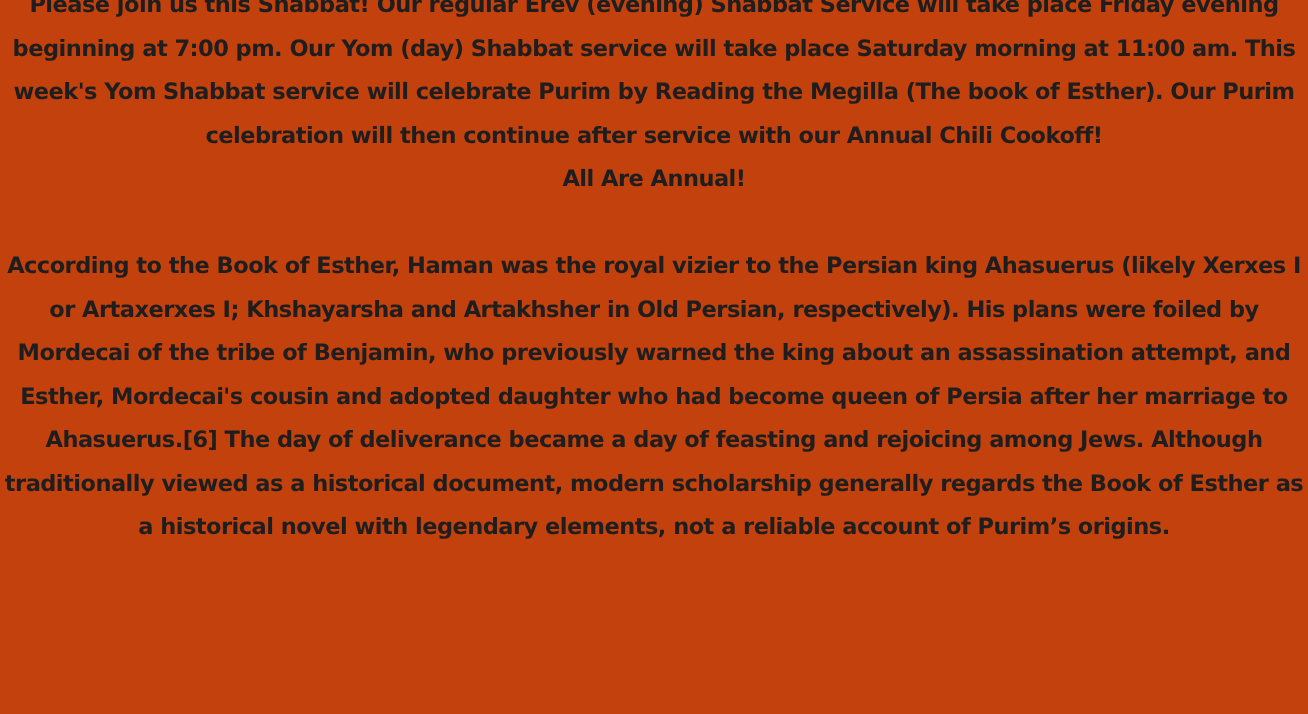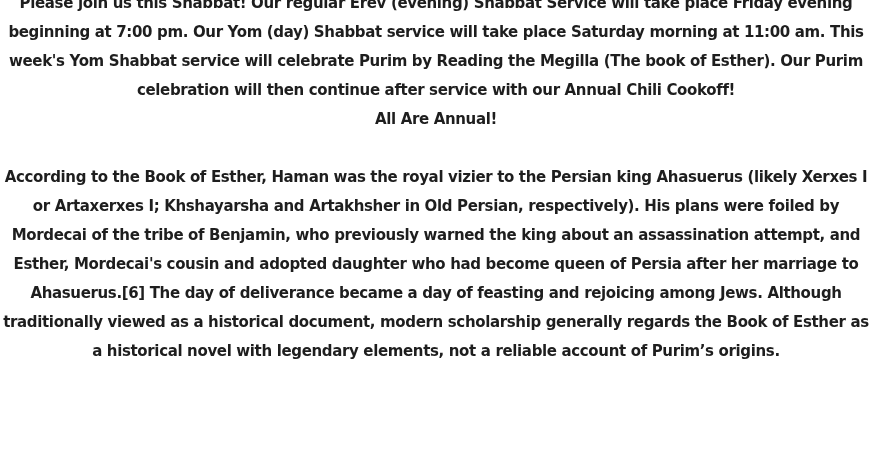--- a/index.html
+++ b/index.html
@@ -7,21 +7,21 @@
       padding: 0;
       background: #000000;
       width: 872px;
       height: 476px;
       overflow: hidden;
     }
     .page {
       position: relative;
       width: 872px;
       height: 476px;
-      background: #ffffff;
+      background: #c2410c;
       overflow: hidden;
     }
     .content {
       position: absolute;
       left: 0;
       top: -11px;
       width: 872px;
       text-align: center;
       font-family: "DejaVu Sans", "Liberation Sans", sans-serif;
       font-weight: bold;

